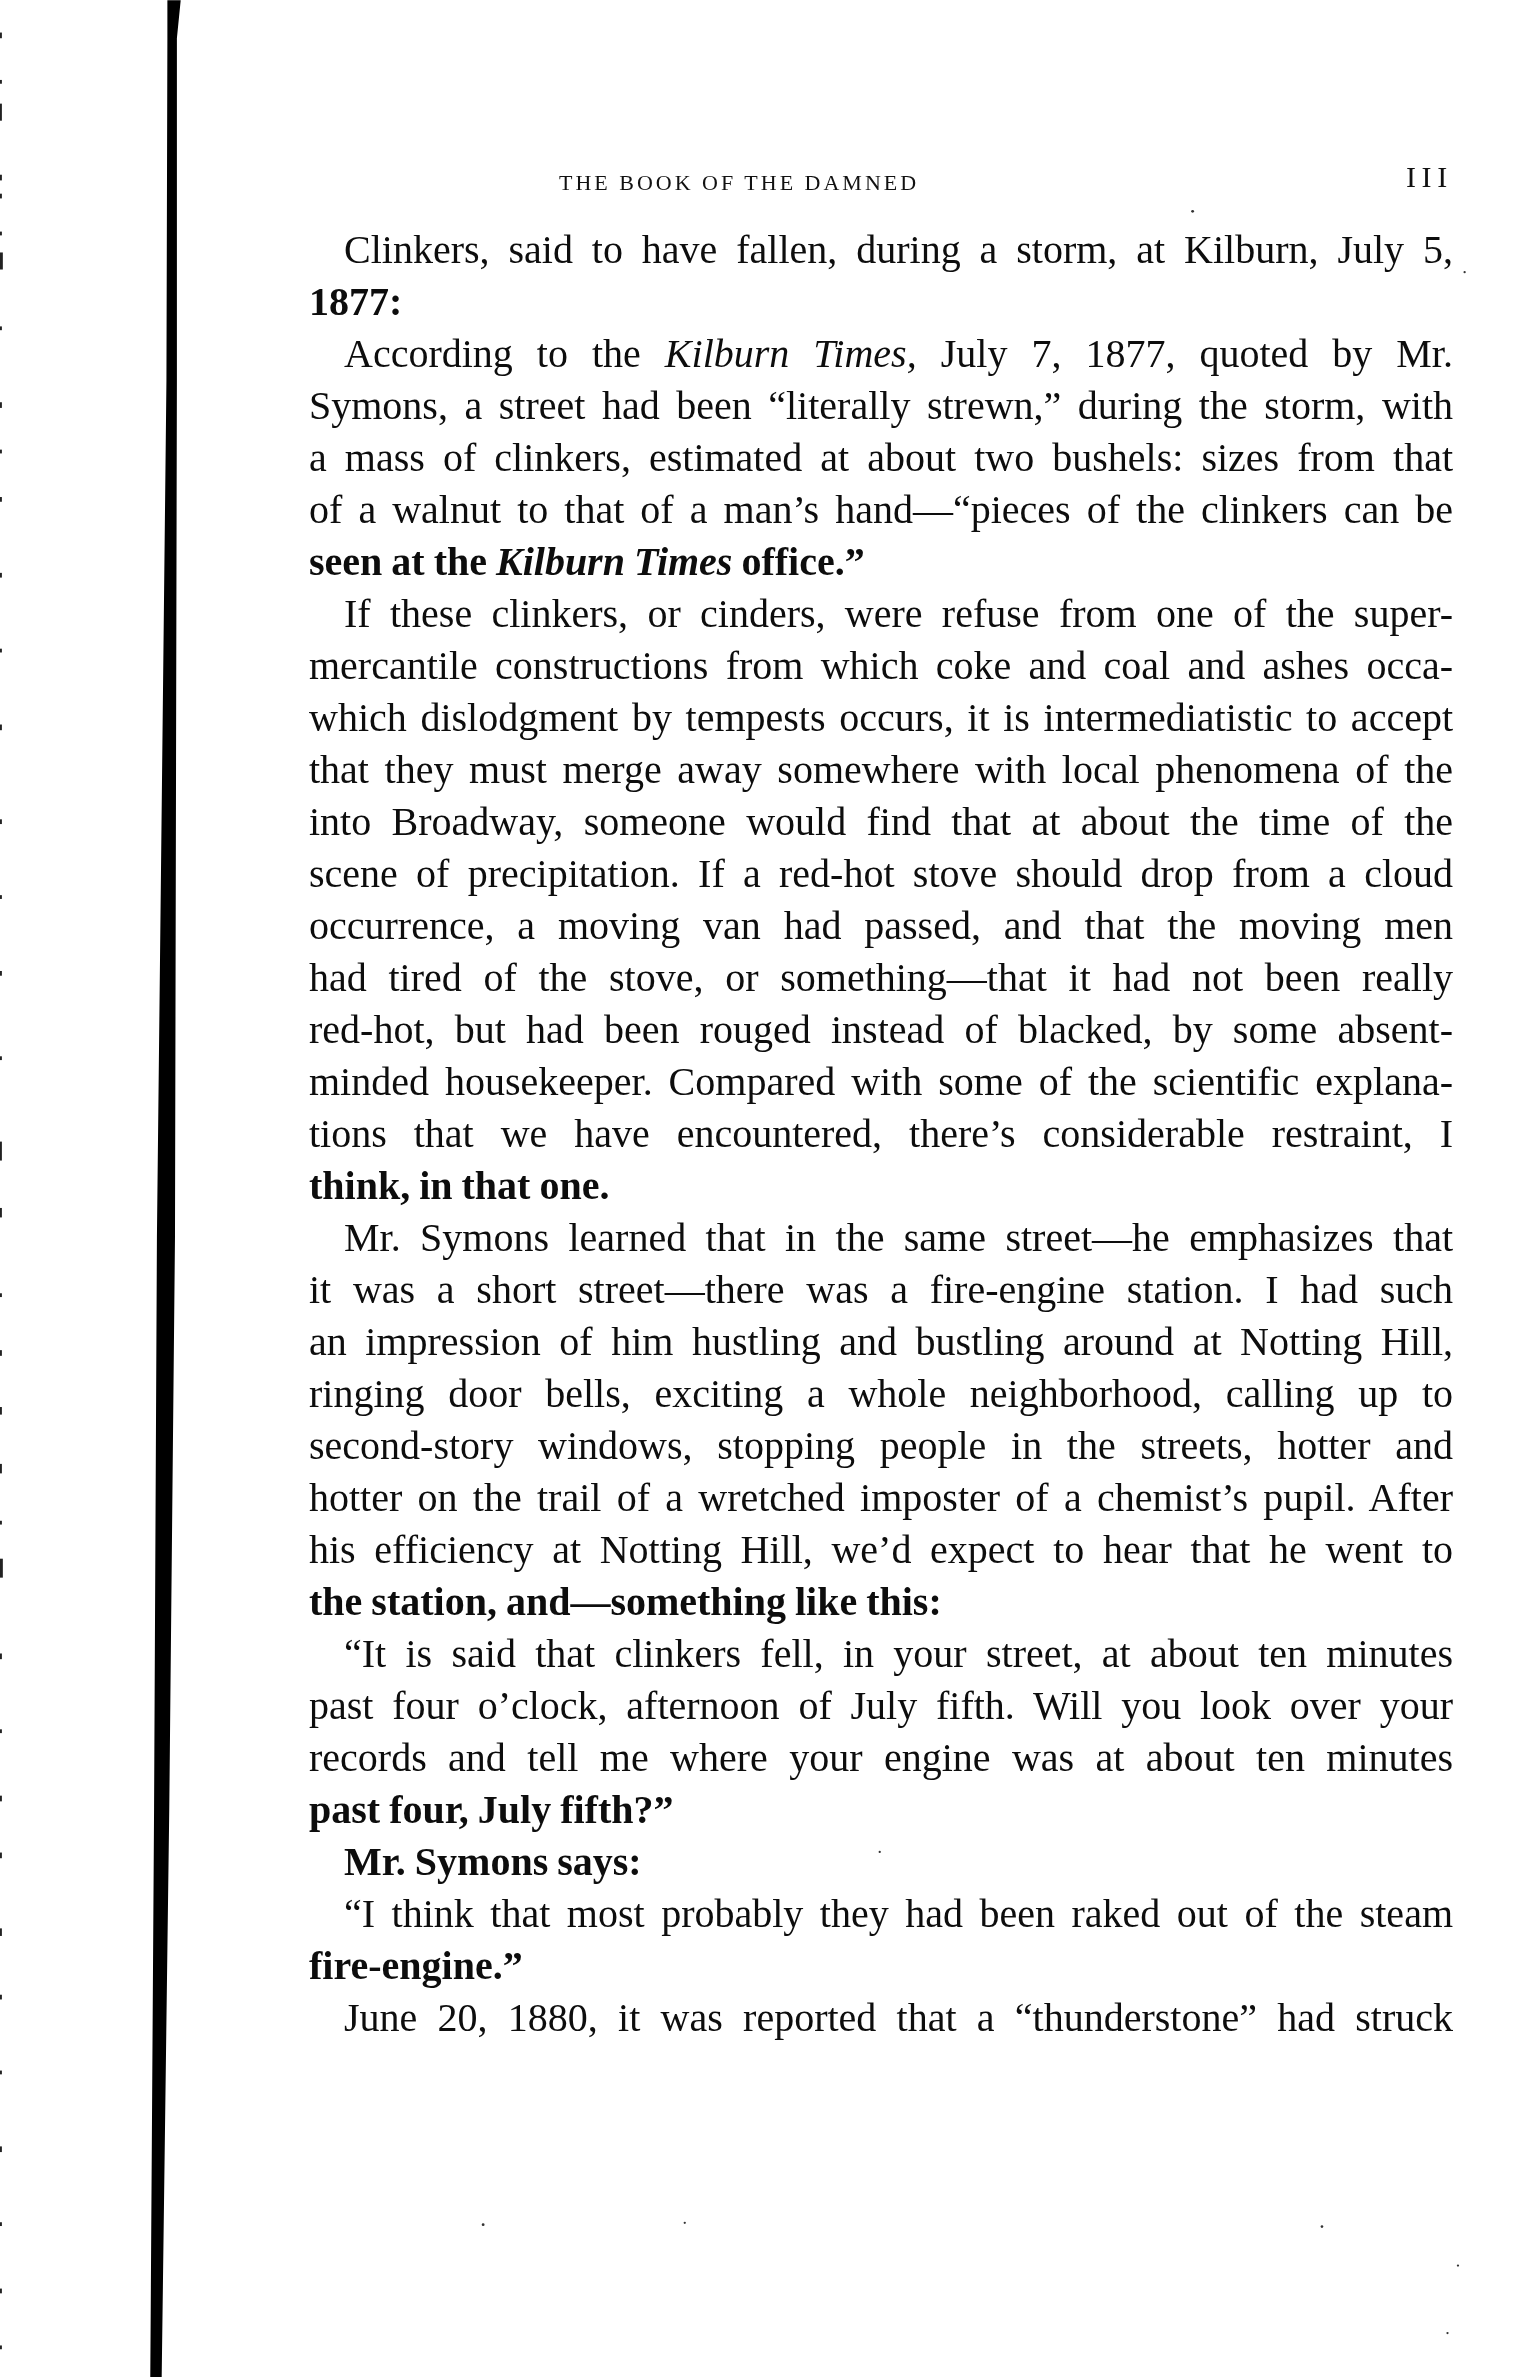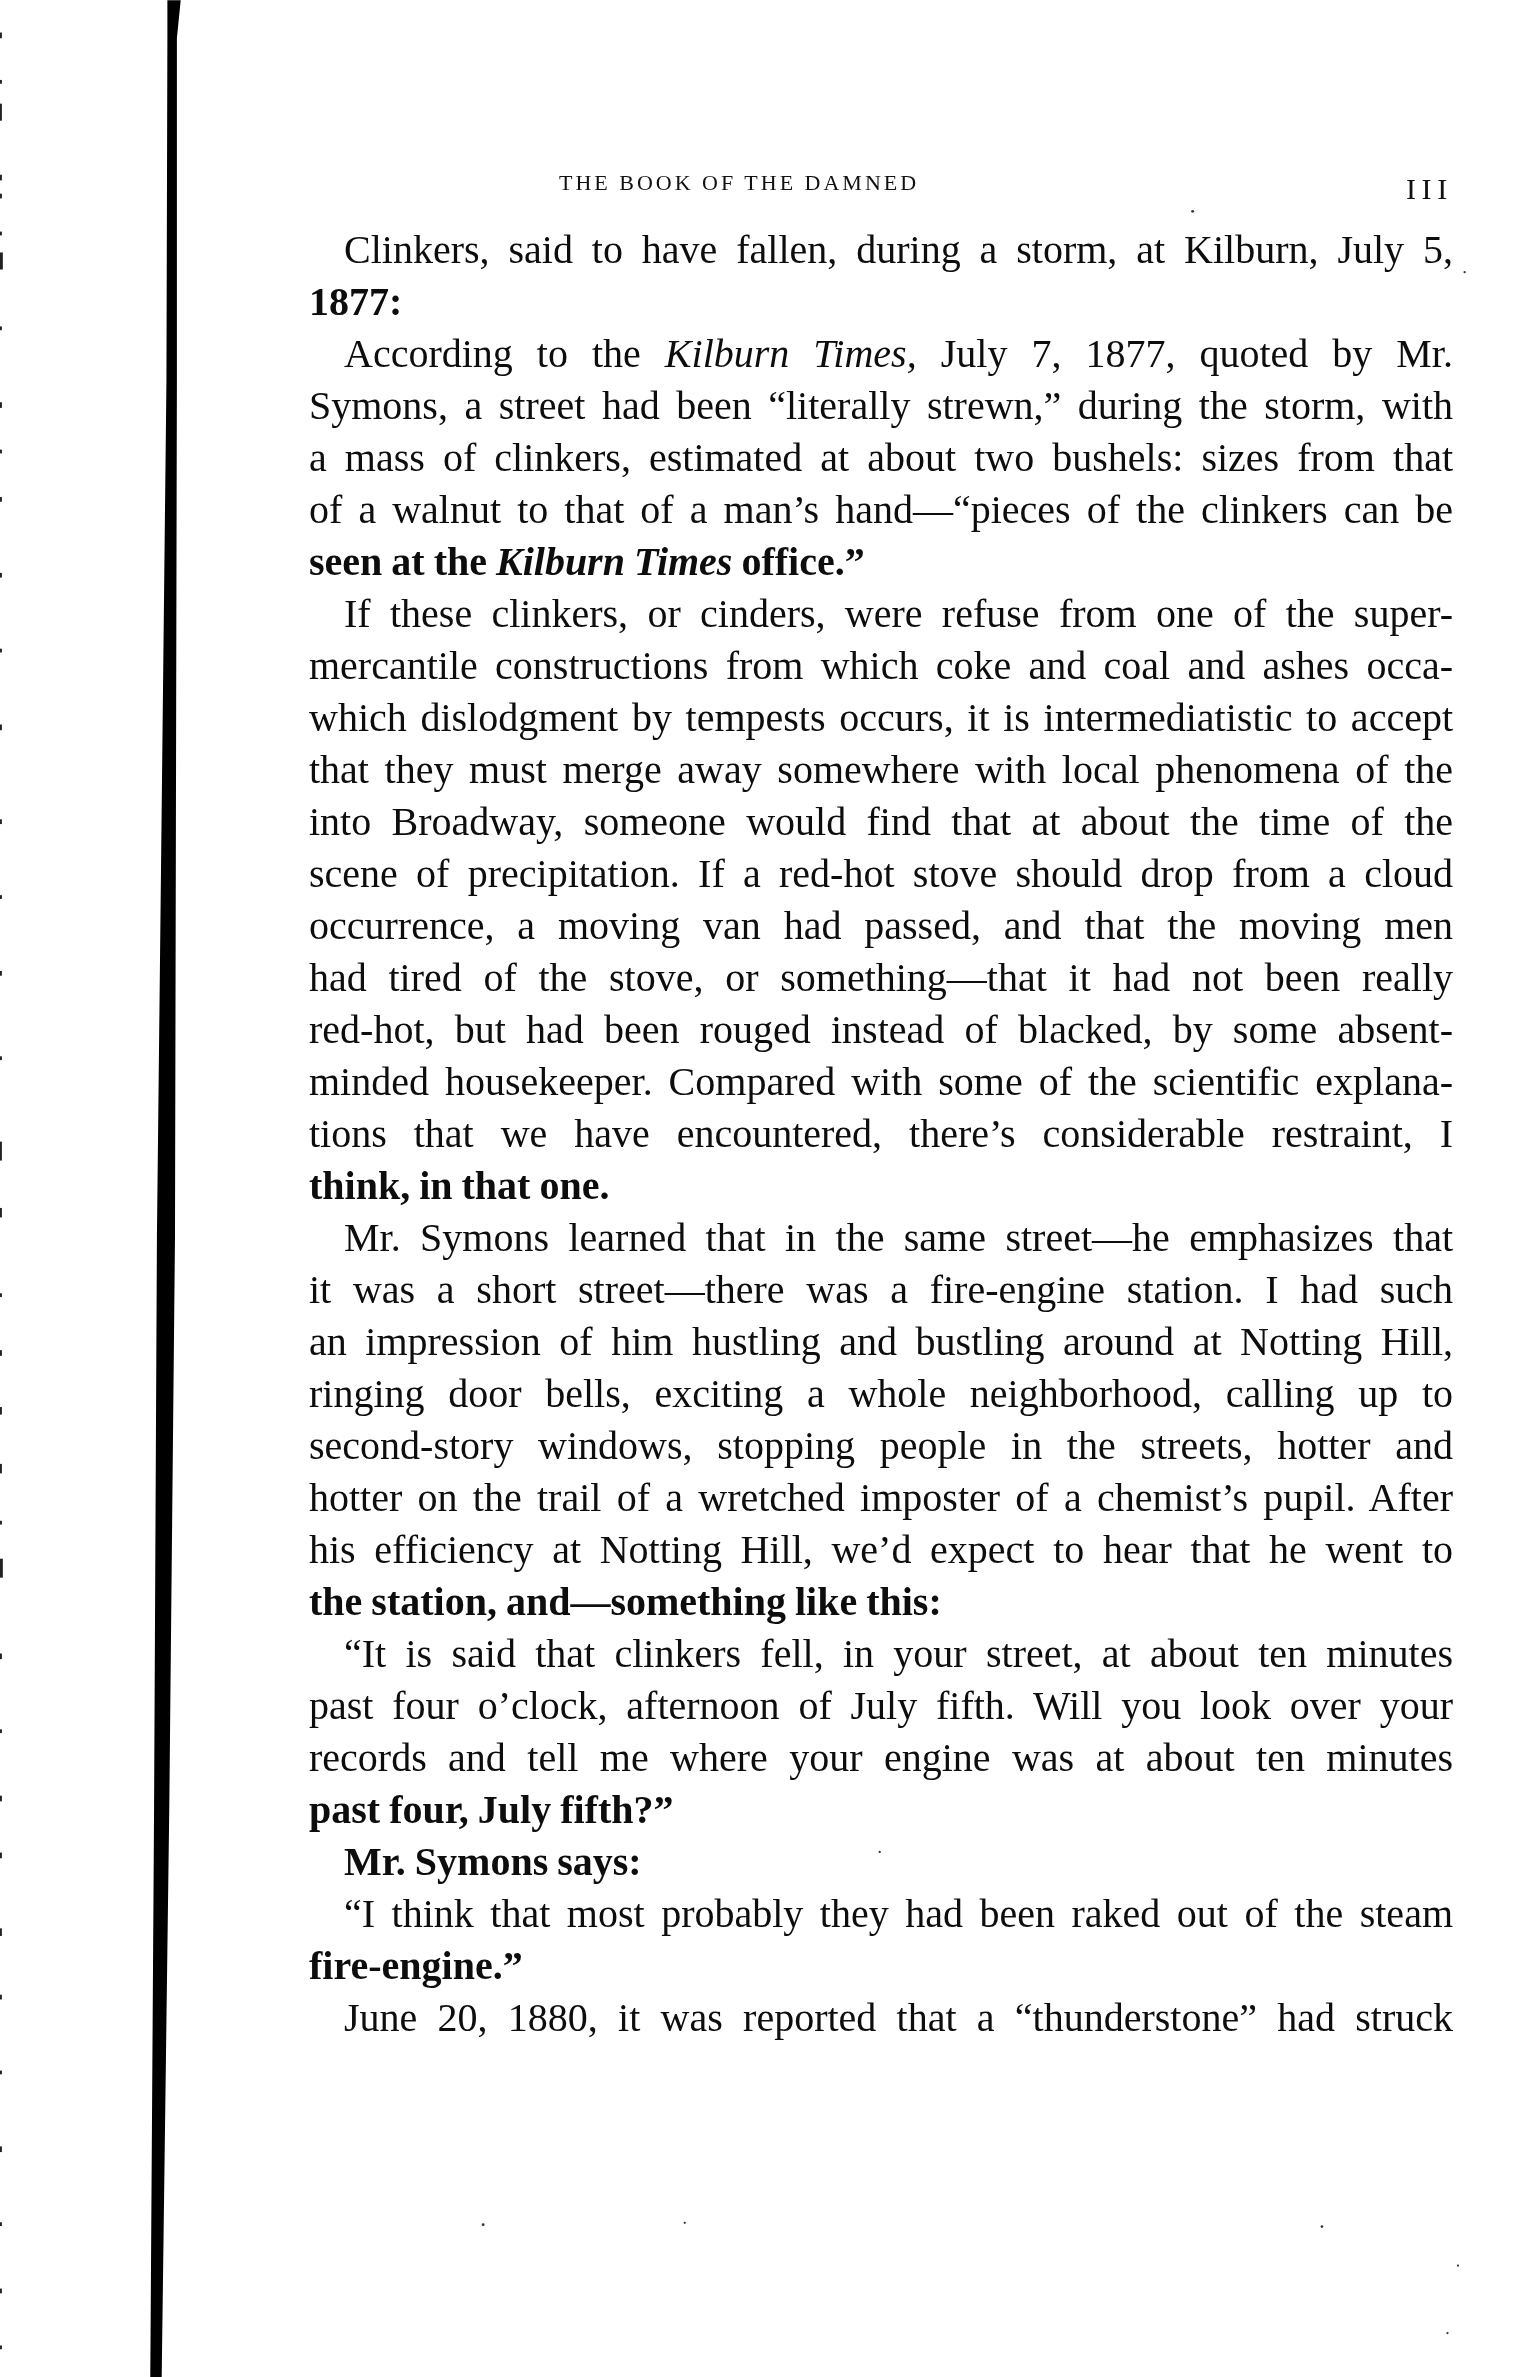--- a/index.html
+++ b/index.html
@@ -13,21 +13,21 @@
     position: absolute; left: 309px; top: 160px; width: 1144px; height: 48px;
     font-family: "Liberation Serif", "DejaVu Serif", serif; color: #111;
   }
   .running-title {
     position: absolute; left: 250px; top: 0;
     font-size: 22px; letter-spacing: 3px; font-weight: normal;
     transform: scaleY(1.0);
     margin-top: 10px;
   }
   .folio {
-    position: absolute; right: 0; top: 12px;
+    position: absolute; right: 0; top: 0;
     font-size: 30px; letter-spacing: 5.7px;
   }
   .body-text {
     position: absolute; left: 309px; top: 224px; width: 1144px;
     font-family: "Liberation Serif", "DejaVu Serif", serif;
     font-size: 40px; color: #0d0d0d;
   }
   .line {
     height: 52px; line-height: 52px; white-space: nowrap;
     text-align: justify; text-align-last: justify; overflow: visible;

